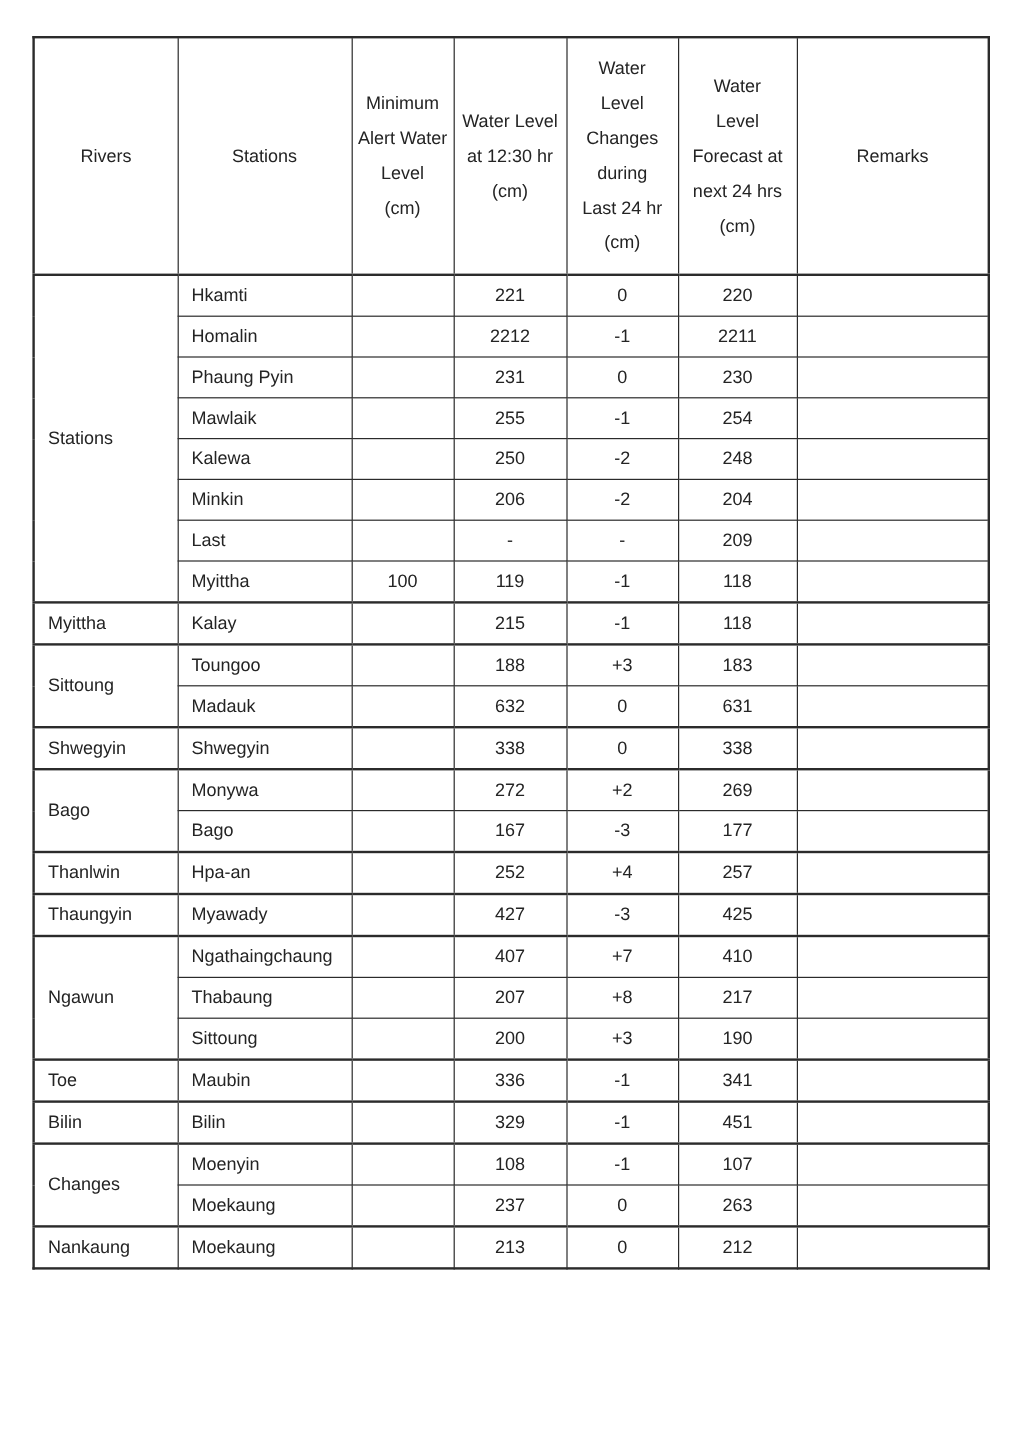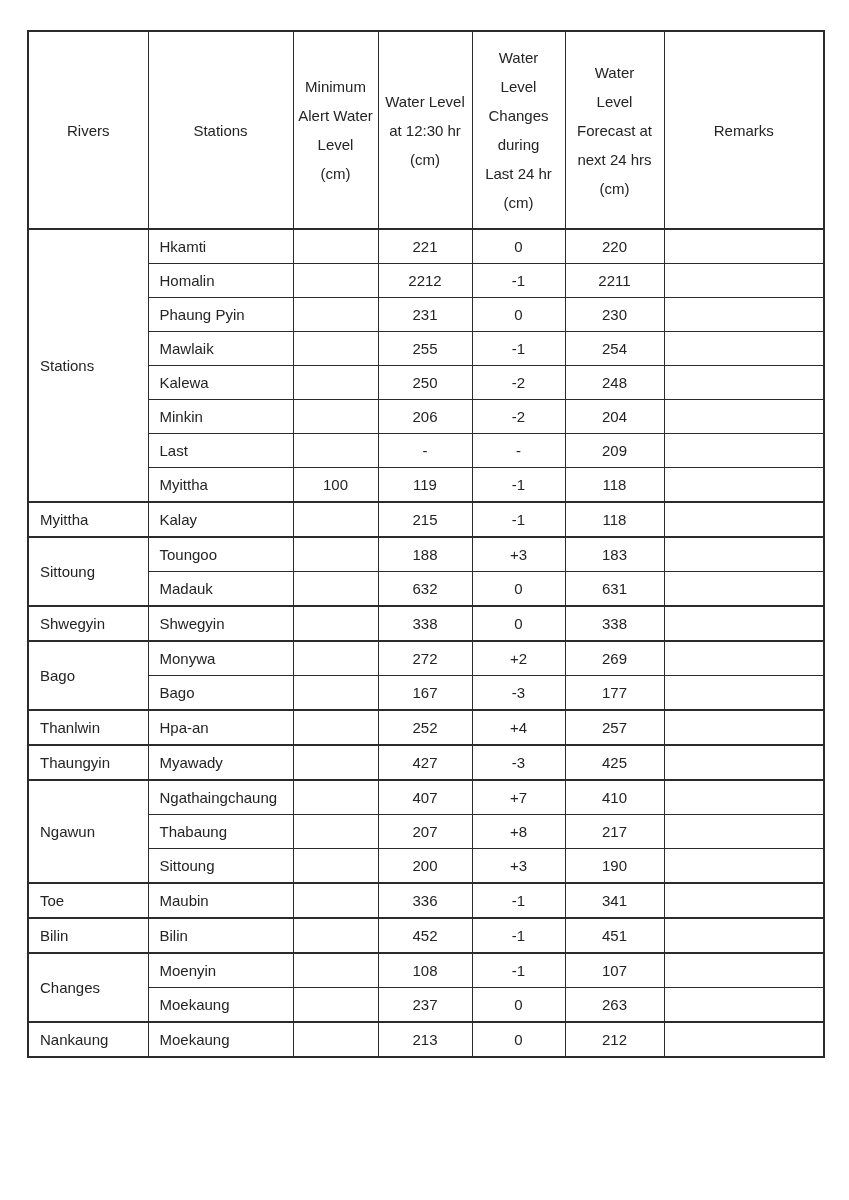--- a/index.html
+++ b/index.html
@@ -266,21 +266,21 @@
           <td></td>
           <td>336</td>
           <td>-1</td>
           <td>341</td>
           <td></td>
         </tr>
         <tr class="group-start">
           <td class="left" rowspan="1">Bilin</td>
           <td class="left">Bilin</td>
           <td></td>
-          <td>452</td>
+          <td>329</td>
           <td>-1</td>
           <td>451</td>
           <td></td>
         </tr>
         <tr class="group-start">
           <td class="left" rowspan="2">Changes</td>
           <td class="left">Moenyin</td>
           <td></td>
           <td>108</td>
           <td>-1</td>

